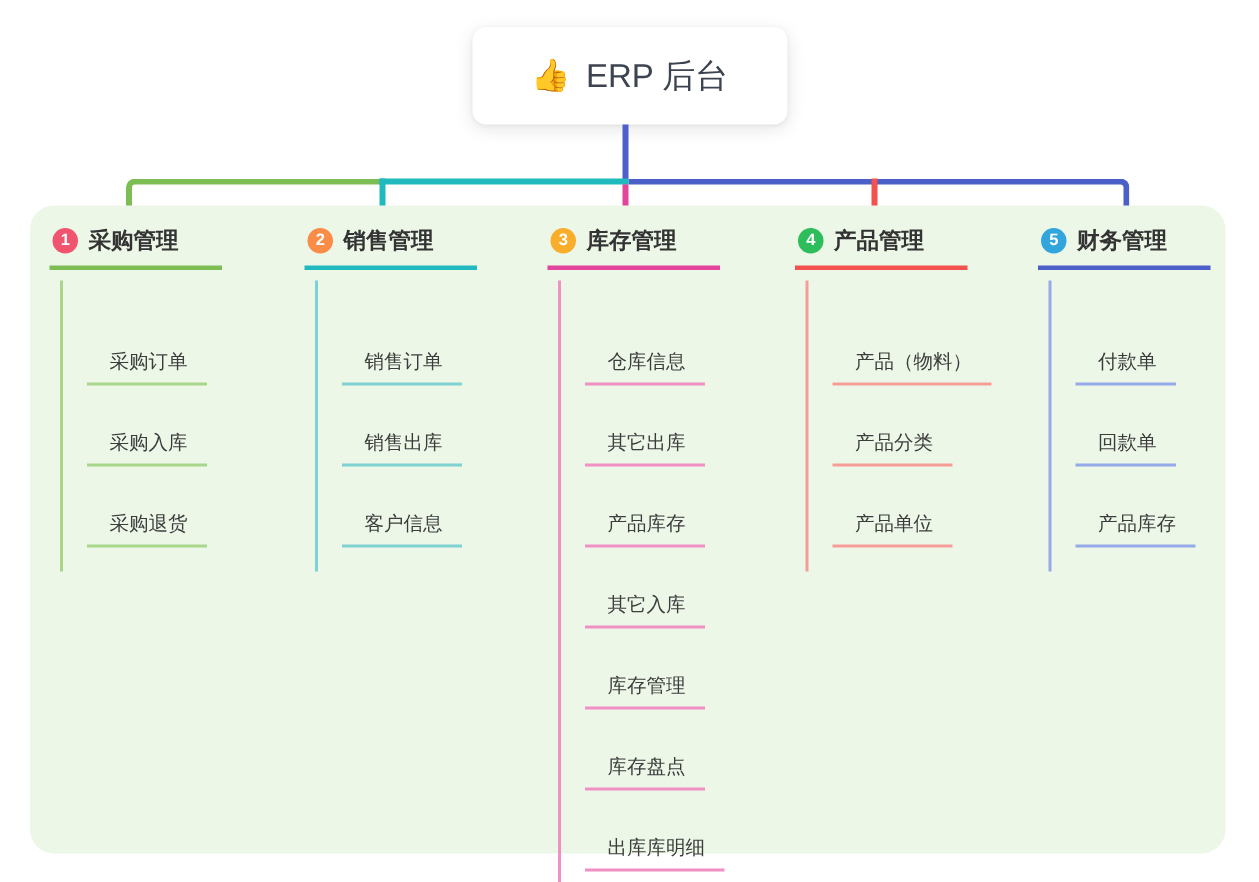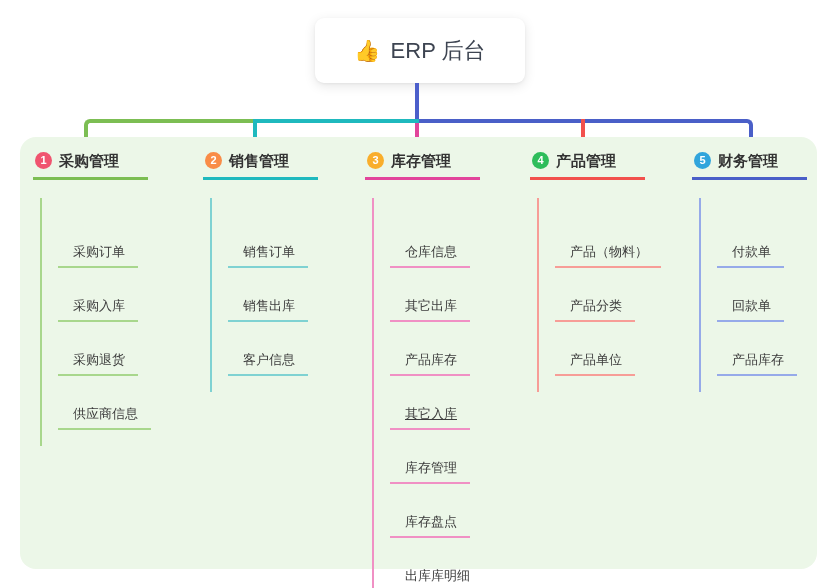--- a/index.html
+++ b/index.html
@@ -34,21 +34,21 @@
     min-width:115px;box-sizing:border-box;
     padding:0 6px 6px 2px;border-bottom:3px solid #000;
     font-size:15px;font-weight:600;color:#333333;line-height:20px;
     white-space:nowrap;
   }
   .badge{
     width:17px;height:17px;border-radius:50%;flex:0 0 17px;
     color:#ffffff;font-size:11px;font-weight:700;line-height:17px;text-align:center;
   }
   .children{
-    margin:18px 0 0 7px;padding:16px;list-style:none;border-left:2px solid #ccc;
+    margin:7px 0 0 7px;padding:16px;list-style:none;border-left:2px solid #ccc;
   }
   .child-row{height:54px;position:relative;}
   .child-label{
     position:absolute;left:0;bottom:0;white-space:nowrap;
     padding:0 13px 6px 15px;border-bottom:2px solid #ccc;
     font-size:13px;color:#3C3C3C;line-height:17px;
   }
 </style>
 </head>
 <body>
@@ -75,23 +75,20 @@
     <ul class="children" style="border-left-color: rgb(168, 215, 140);">
         <li class="child-row">
     <span class="child-label" style="border-bottom-color: rgb(168, 215, 140);">采购订单</span>
   </li>
         <li class="child-row">
     <span class="child-label" style="border-bottom-color: rgb(168, 215, 140);">采购入库</span>
   </li>
         <li class="child-row">
     <span class="child-label" style="border-bottom-color: rgb(168, 215, 140);">采购退货</span>
   </li>
-        <li class="child-row">
-    <span class="child-label" style="border-bottom-color: rgb(168, 215, 140);">供应商信息</span>
-  </li>
       </ul>
   </div>
     <div class="branch" style="left: 203px;">
     <div class="branch-header" style="border-bottom-color: rgb(31, 185, 190);">
       <span class="badge" style="background: rgb(249, 140, 71);">2</span>
       <span class="branch-title">销售管理</span>
     </div>
     <ul class="children" style="border-left-color: rgb(127, 210, 210);">
         <li class="child-row">
     <span class="child-label" style="border-bottom-color: rgb(127, 210, 210);">销售订单</span>
@@ -113,21 +110,21 @@
         <li class="child-row">
     <span class="child-label" style="border-bottom-color: rgb(240, 144, 196);">仓库信息</span>
   </li>
         <li class="child-row">
     <span class="child-label" style="border-bottom-color: rgb(240, 144, 196);">其它出库</span>
   </li>
         <li class="child-row">
     <span class="child-label" style="border-bottom-color: rgb(240, 144, 196);">产品库存</span>
   </li>
         <li class="child-row">
-    <span class="child-label" style="border-bottom-color: rgb(240, 144, 196); text-decoration: underline;">其它入库</span>
+    <span class="child-label" style="border-bottom-color: rgb(240, 144, 196);">其它入库</span>
   </li>
         <li class="child-row">
     <span class="child-label" style="border-bottom-color: rgb(240, 144, 196);">库存管理</span>
   </li>
         <li class="child-row">
     <span class="child-label" style="border-bottom-color: rgb(240, 144, 196);">库存盘点</span>
   </li>
         <li class="child-row">
     <span class="child-label" style="border-bottom-color: rgb(240, 144, 196);">出库库明细</span>
   </li>

